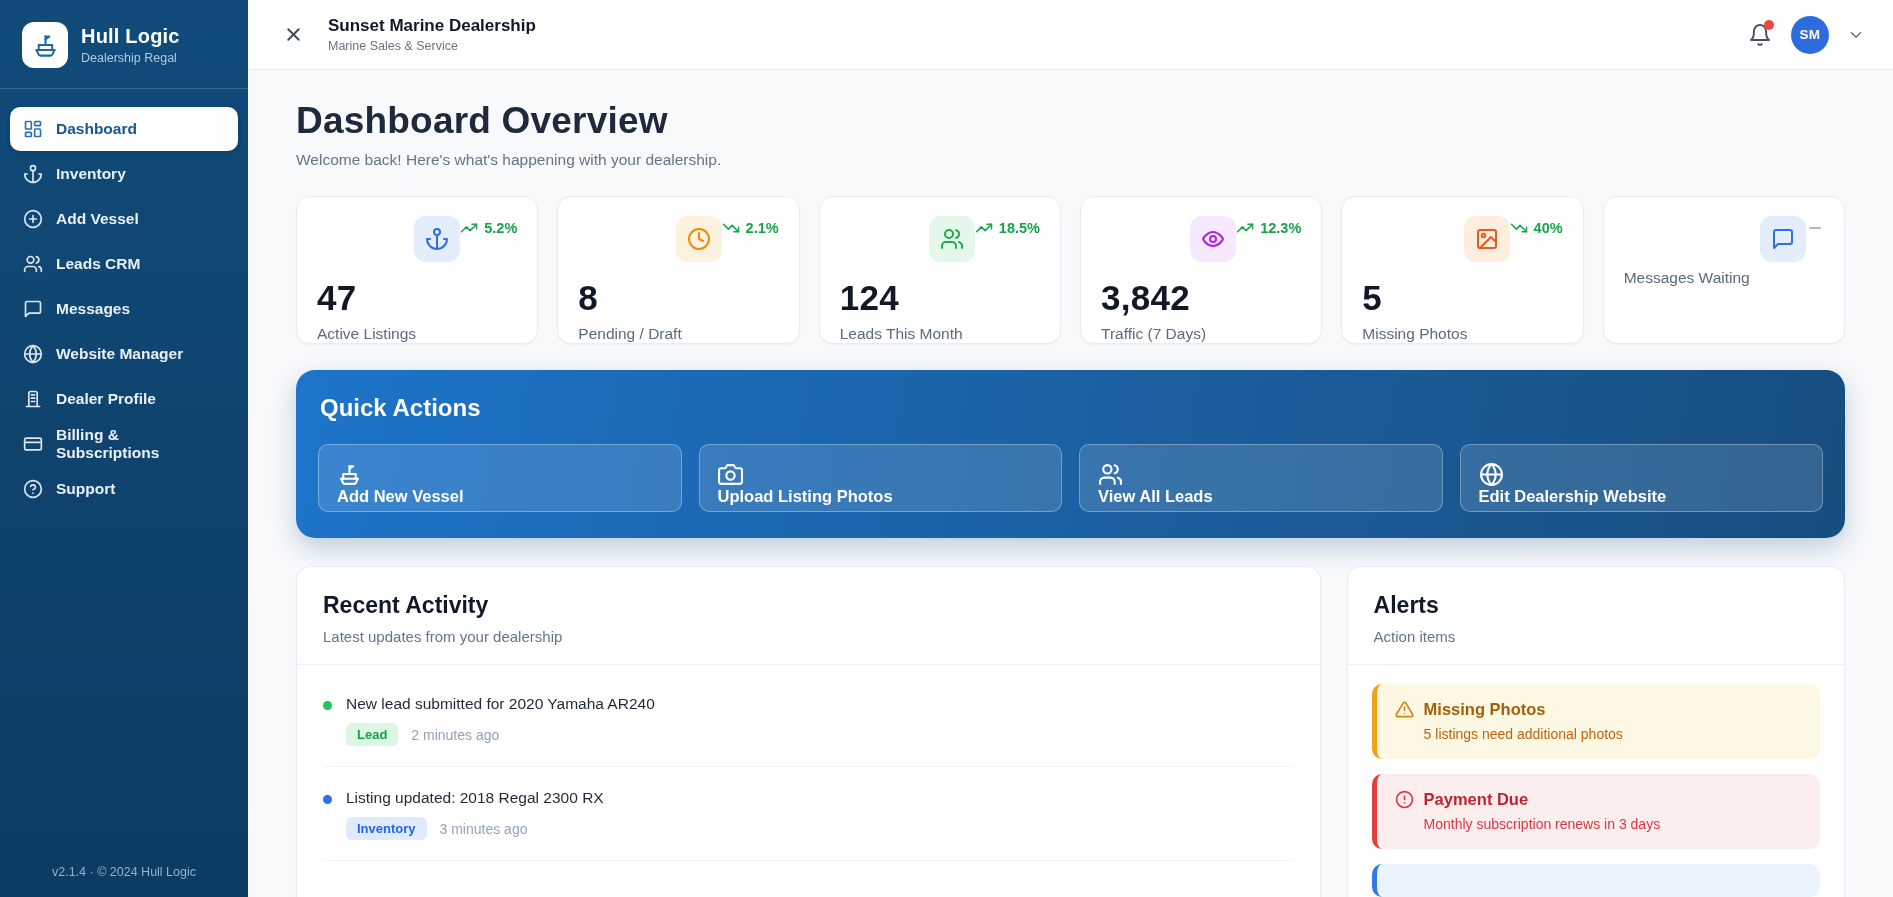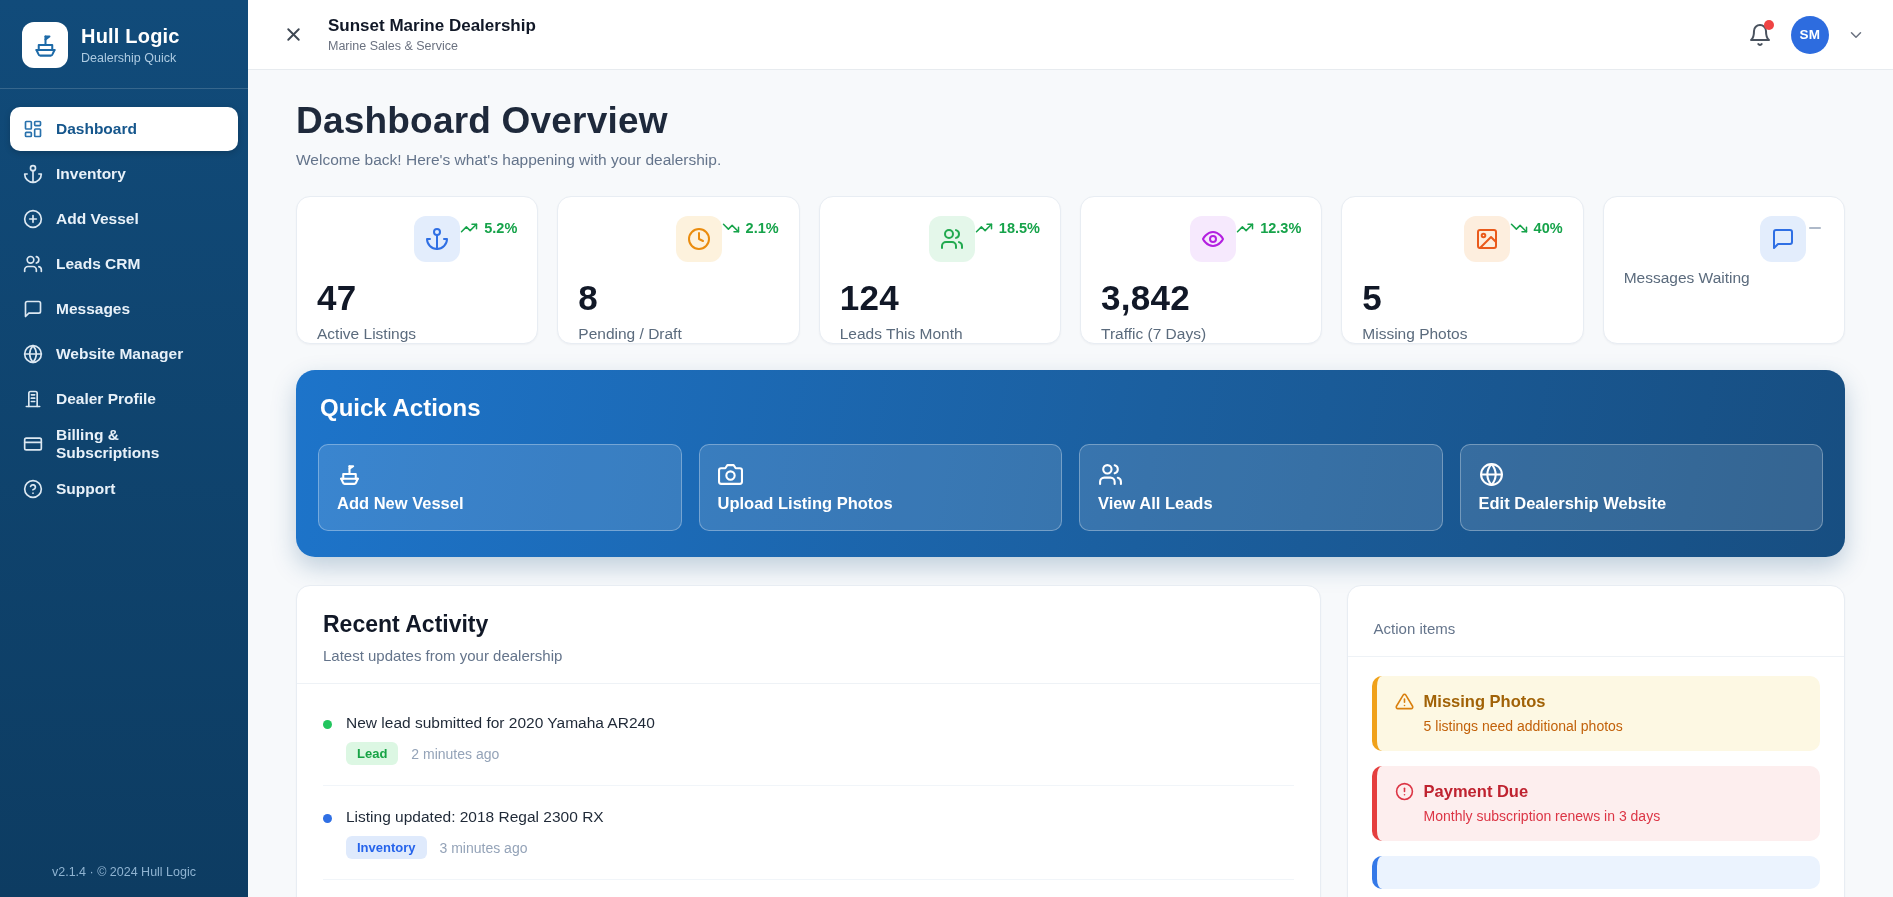--- a/index.html
+++ b/index.html
@@ -55,21 +55,21 @@
   .ico-blue   { background:#e3edfc; color:#2f6fe4; }
   .ico-orange { background:#fdf2dd; color:#ea8c0e; }
   .ico-green  { background:#e4f7ea; color:#21a94f; }
   .ico-purple { background:#f6e9fd; color:#b320e0; }
   .ico-red    { background:#fdeede; color:#ea5a1b; }
 
   
   .qa-panel { margin-top:26px; border-radius:19px; background:linear-gradient(100deg,#1d74ca 0%,#1b5f9f 55%,#174e81 100%); padding:24px 22px 26px; box-shadow:0 10px 24px rgba(23,78,129,.25); }
   .qa-title { color:#ffffff; font-size:24px; font-weight:700; padding-left:2px; }
   .qa-row { display:flex; gap:17px; margin-top:22px; }
-  .qa-btn { flex:1 1 0; background:rgba(255,255,255,.13); border:1px solid rgba(255,255,255,.30); border-radius:10px; padding:17px 18px; height:87px; color:#ffffff; cursor:pointer; display:flex; flex-direction:column; justify-content:space-between; align-items:flex-start; text-align:left; }
+  .qa-btn { flex:1 1 0; background:rgba(255,255,255,.13); border:1px solid rgba(255,255,255,.30); border-radius:10px; padding:17px 18px; height:68px; color:#ffffff; cursor:pointer; display:flex; flex-direction:column; justify-content:space-between; align-items:flex-start; text-align:left; }
   .qa-btn .ic { width:25px; height:25px; }
   .qa-label { font-size:16.5px; font-weight:600; color:#ffffff; }
 
   
   .bottom-row { display:flex; gap:26px; margin-top:28px; align-items:flex-start; }
   .panel { background:#ffffff; border:1px solid #e8edf3; border-radius:14px; box-shadow:0 1px 2px rgba(16,24,40,.04); }
   .panel-head { padding:25px 26px 19px; border-bottom:1px solid #eef2f6; }
   .panel-title { font-size:23px; font-weight:700; color:#111827; }
   .panel-sub { font-size:15px; color:#64748b; margin-top:9px; }
   .activity-panel { flex:2.06 1 0; }
@@ -216,21 +216,21 @@
   <div class="brand">
     <div class="brand-logo">
       <span>
           <svg class="ic" width="27" height="27" style="stroke-width:1.8">
             <use href="#i-boat"></use>
           </svg>
         </span>
     </div>
     <div>
       <div class="brand-name">Hull Logic</div>
-      <div class="brand-sub">Dealership Quick</div>
+      <div class="brand-sub">Dealership Regal</div>
     </div>
   </div>
   <div class="side-divider"></div>
   <nav class="nav">
     <div class="nav-item active">
       <span>
           <svg class="ic" width="20" height="20">
             <use href="#i-grid"></use>
           </svg>
         </span>
@@ -529,20 +529,21 @@
           </div>
           <div class="activity-item">
             
             
           </div>
         </div>
       </section>
 
       <section class="panel alerts-panel">
         <div class="panel-head">
+          <h2 class="panel-title">Alerts</h2>
           <div class="panel-sub">Action items</div>
         </div>
         <div class="alerts-list">
           <div class="alert-item alert-warning">
             <div class="alert-head">
               <span>
                   <svg class="ic" width="19" height="19">
                     <use href="#i-alert-triangle"></use>
                   </svg>
                 </span>

